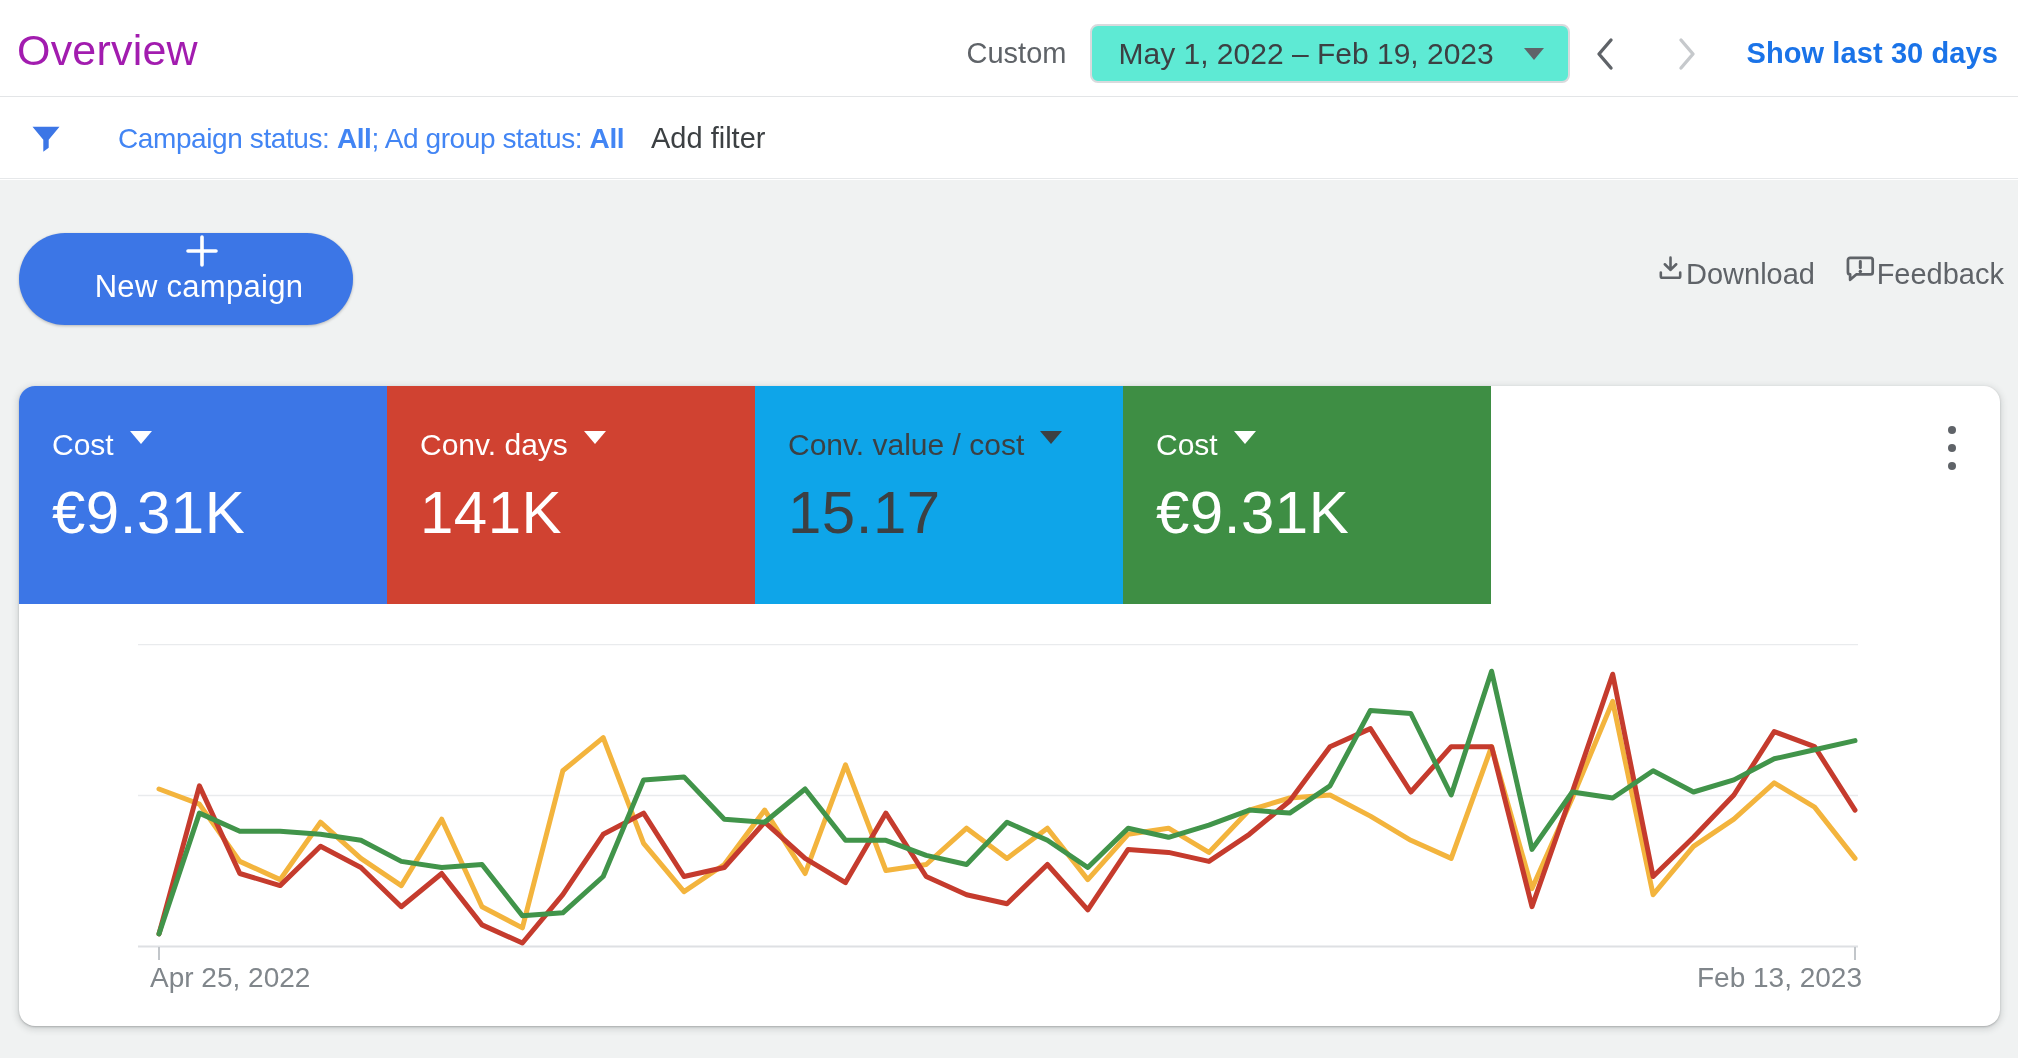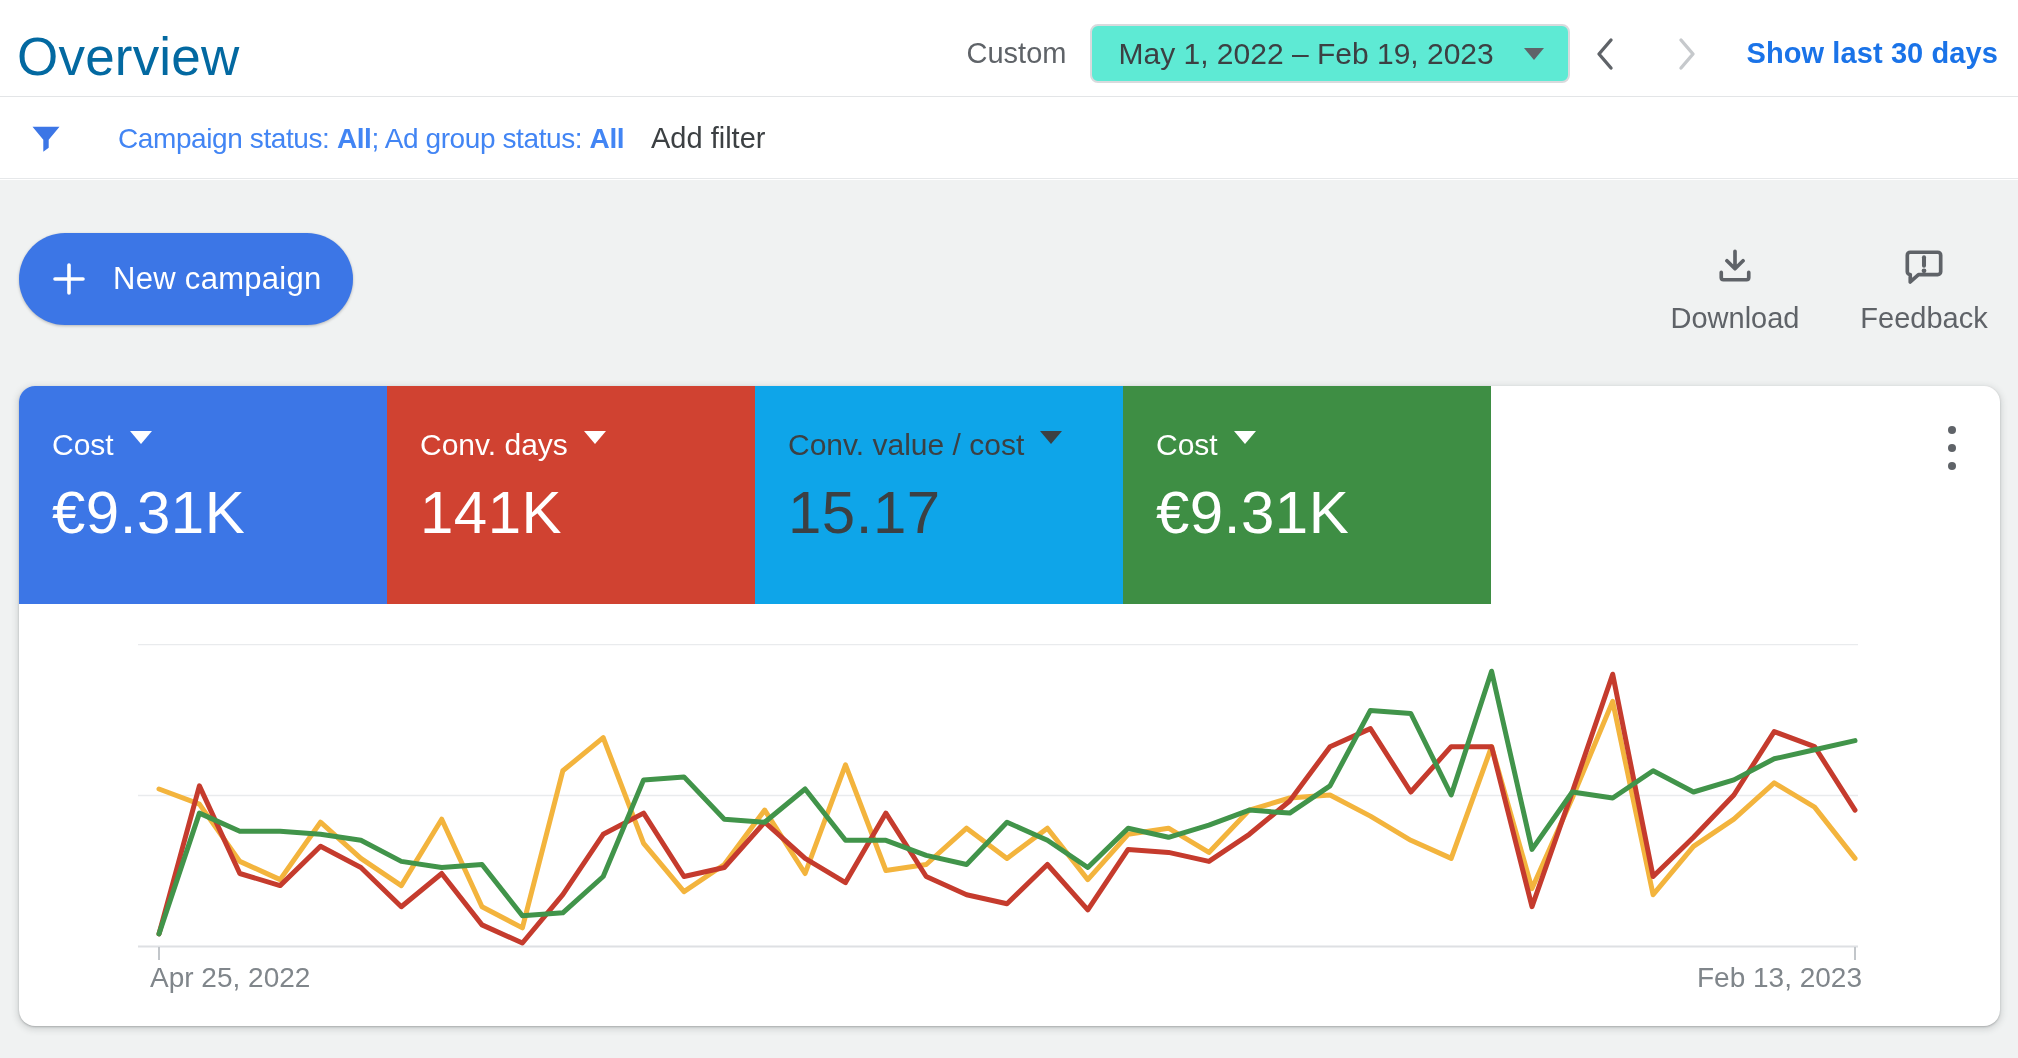--- a/index.html
+++ b/index.html
@@ -1,38 +1,38 @@
 <!DOCTYPE html>
 <html><head>
 <meta charset="utf-8">
 <style>
   * { margin:0; padding:0; box-sizing:border-box; }
   html,body { width:2018px; height:1058px; background:#fff; font-family:"Liberation Sans",sans-serif; }
   #root { position:relative; width:2018px; height:1058px; overflow:hidden; }
   .header { position:absolute; left:0; top:0; width:100%; height:97px; background:#fff; border-bottom:1px solid #e3e5e7; }
-  .page-title { position:absolute; left:17px; top:26px; font-size:53px; color:#0369a1; font-weight:400; letter-spacing:0.2px; }
+  .page-title { position:absolute; left:17px; top:26px; font-size:43px; color:#a21caf; font-weight:400; letter-spacing:0.2px; }
   .header-right { position:absolute; right:20px; top:0; height:107px; display:flex; align-items:center; }
   .custom-label { font-size:29px; color:#5f6368; margin-right:24px; }
   .date-box { width:480px; height:59px; border:2px solid #d9dadd; border-radius:8px; display:flex; align-items:center; justify-content:space-between; padding:0 24px 0 26px; background:#5eead4; }
   .date-text { font-size:30px; color:#3c4043; }
   .caret-down { width:0; height:0; border-left:10px solid transparent; border-right:10px solid transparent; border-top:12px solid #5f6368; }
   .chev-btn { width:28px; height:97px; display:flex; align-items:center; justify-content:center; }
   .chev-left { margin-left:22px; }
   .chev-right { margin-left:52px; }
   .show-link { margin-left:46px; font-size:29px; font-weight:700; color:#1a73e8; letter-spacing:0.1px; }
   .filter-row { position:absolute; left:0; top:98px; width:100%; height:81px; background:#fff; border-bottom:1px solid #e6e8ea; }
   .funnel { position:absolute; left:28px; top:22px; }
   .filter-summary { position:absolute; left:118px; top:25px; font-size:28px; color:#4285f4; letter-spacing:-0.4px; }
   .filter-summary b { font-weight:700; }
   .add-filter { position:absolute; left:651px; top:24px; font-size:29px; color:#3c4043; font-weight:400; }
   .gray-area { position:absolute; left:0; top:180px; width:100%; height:878px; background:#f0f2f2; }
-  .new-campaign { position:absolute; left:19px; top:233px; width:334px; height:92px; border-radius:46px; background:#3c76e6; color:#fff; display:flex; align-items:center; box-shadow:0 1px 3px rgba(0,0,0,0.25); }
+  .new-campaign { position:absolute; left:19px; top:233px; width:334px; height:92px; border-radius:46px; background:#3c76e6; color:#fff; display:flex; align-items:center; box-shadow:0 1px 3px rgba(0,0,0,0.25);flex-direction:column; }
   .nc-plus { margin-left:32px; }
   .nc-label { margin-left:26px; font-size:31px; font-weight:400; letter-spacing:0.3px; }
-  .tool { position:absolute; top:244px; width:160px; display:flex; flex-direction:column; align-items:center; }
+  .tool { position:absolute; top:244px; width:160px; display:flex; flex-direction:row; align-items:center; }
   .tool-download { left:1655px; }
   .tool-feedback { left:1844px; }
   .tool-label { margin-top:14px; font-size:29px; color:#5f6368; }
   .card { position:absolute; left:19px; top:386px; width:1981px; height:640px; background:#fff; border-radius:16px; box-shadow:0 1px 2px rgba(60,64,67,.3), 0 2px 6px 2px rgba(60,64,67,.15); }
   .tiles { position:absolute; left:0; top:0; height:218px; display:flex; }
   .tile { width:368px; height:218px; padding:42px 0 0 33px; position:relative; }
   .tile:first-child { border-top-left-radius:16px; }
   .tile-label-row { display:flex; }
   .tile-label { font-size:30px; }
   .tile-caret { width:0; height:0; border-left:11px solid transparent; border-right:11px solid transparent; border-top:13px solid currentColor; margin-left:16px; margin-top:3px; }

